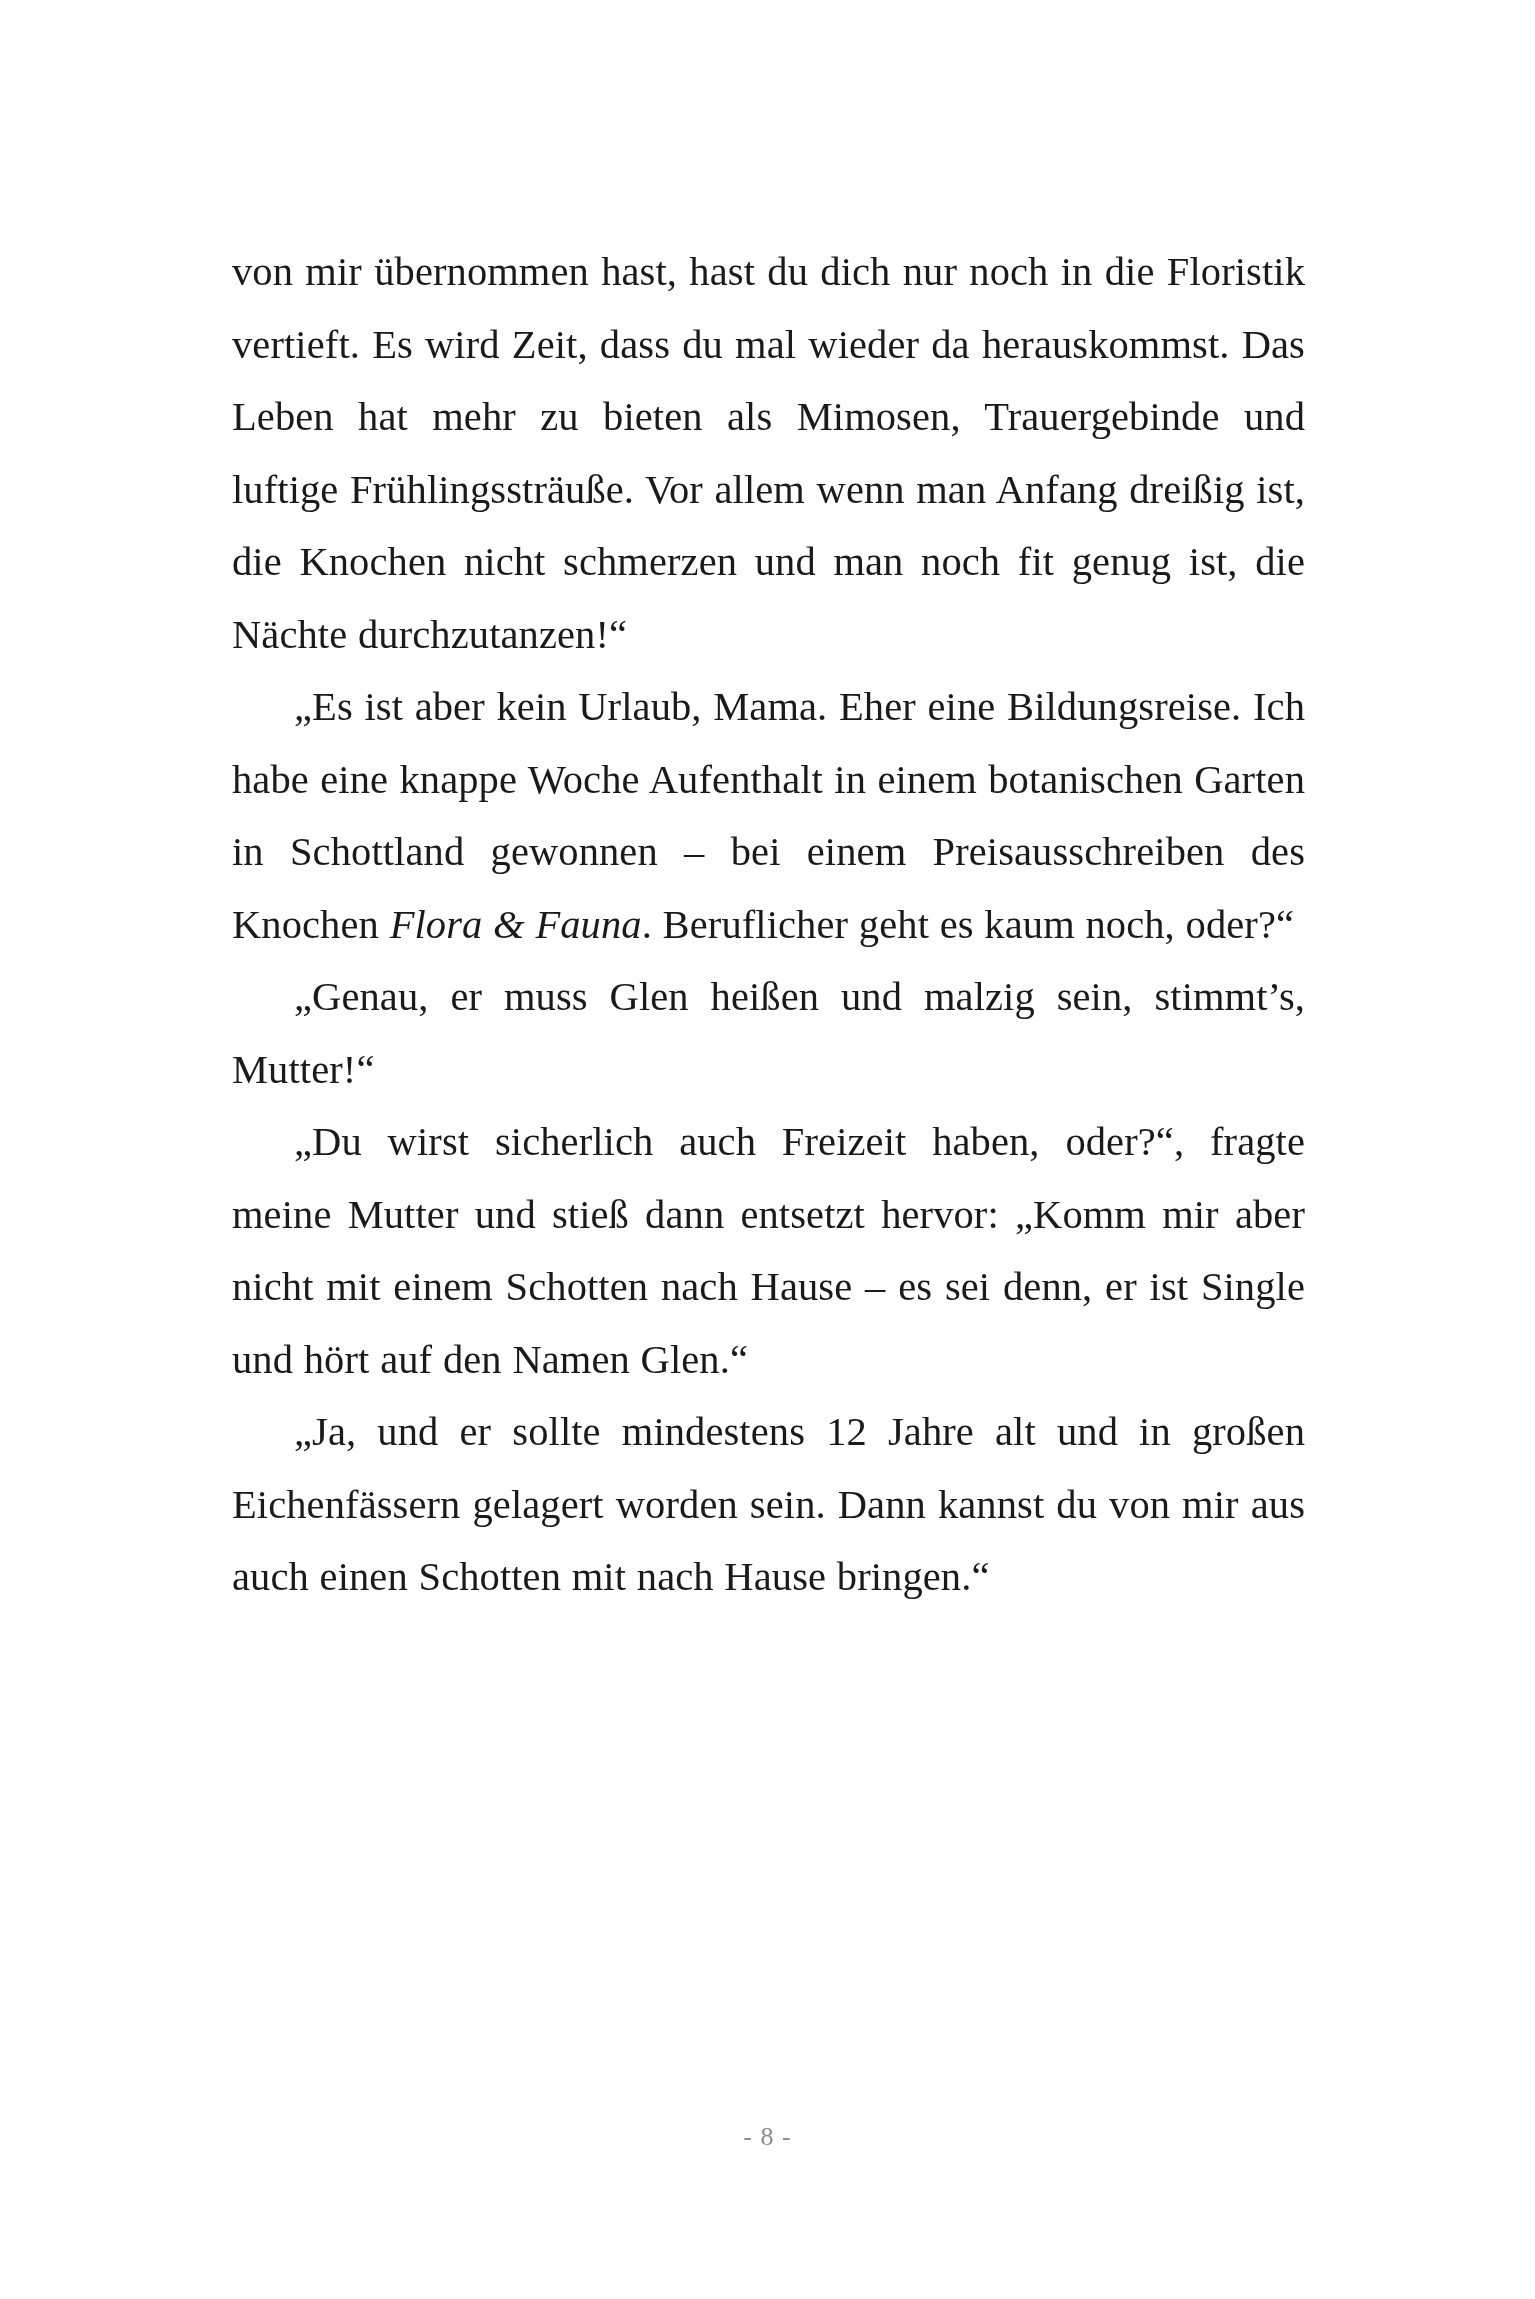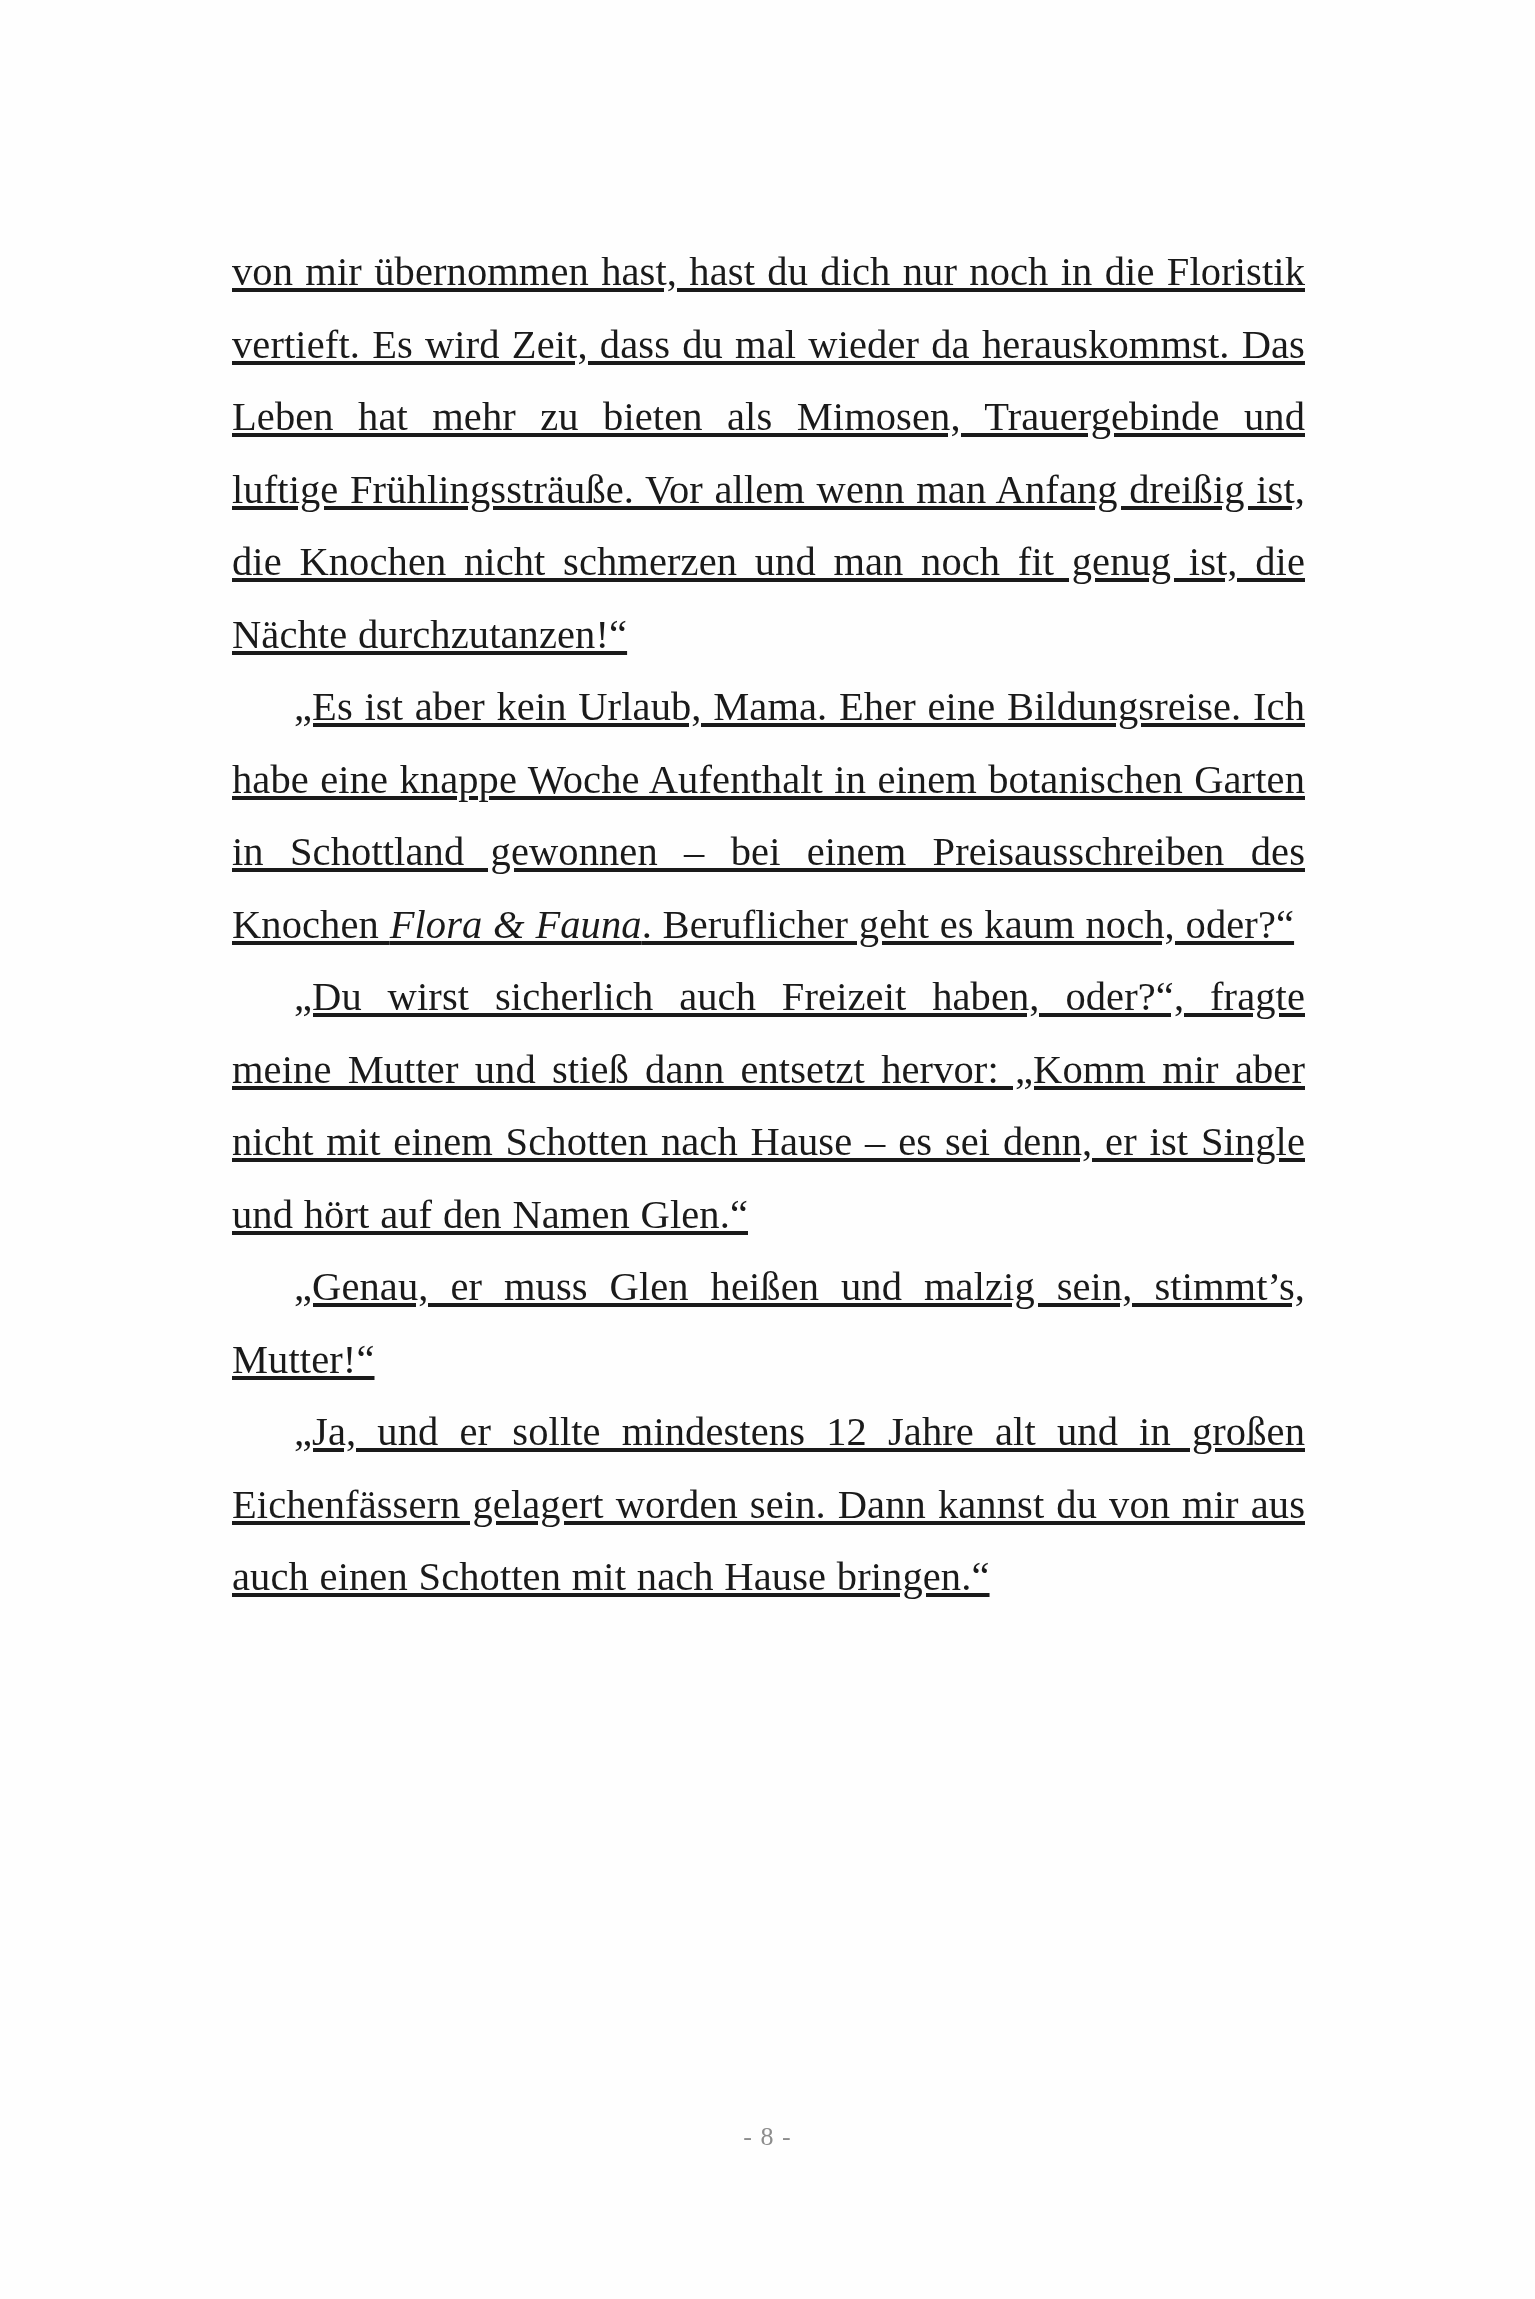--- a/index.html
+++ b/index.html
@@ -28,21 +28,20 @@
   p.para {
     margin: 0;
     padding: 0;
     text-align: justify;
     text-justify: inter-word;
     font-size: 40.5px;
     line-height: 72.5px;
     color: #1a1a1a;
     letter-spacing: 0.1px;
     word-spacing: 0.5px;
-    text-decoration: underline;
     -webkit-font-smoothing: antialiased;
   }
   p.para.indent {
     text-indent: 62px;
   }
   p.para:last-child {
     text-align: justify;
   }
   .lastline-left {
     text-align-last: left;
@@ -67,23 +66,23 @@
 <body>
 
 <div class="page">
 
   <div class="text-block">
 
     <p class="para lastline-left">von mir übernommen hast, hast du dich nur noch in die Floristik vertieft. Es wird Zeit, dass du mal wieder da herauskommst. Das Leben hat mehr zu bieten als Mimosen, Trauergebinde und luftige Frühlingssträuße. Vor allem wenn man Anfang dreißig ist, die Knochen nicht schmerzen und man noch fit genug ist, die Nächte durchzutanzen!“</p>
 
     <p class="para indent lastline-left"><span>„Es ist aber kein Urlaub, Mama. Eher eine Bildungsreise. Ich habe eine knappe Woche Aufenthalt in einem botanischen Garten in Schottland gewonnen – bei einem Preisausschreiben des Knochen </span><em>Flora &amp; Fauna</em><span>. Beruflicher geht es kaum noch, oder?“</span></p>
 
+    <p class="para indent lastline-left">„Genau, er muss Glen heißen und malzig sein, stimmt’s, Mutter!“</p>
+
     <p class="para indent lastline-left">„Du wirst sicherlich auch Freizeit haben, oder?“, fragte meine Mutter und stieß dann entsetzt hervor: „Komm mir aber nicht mit einem Schotten nach Hause – es sei denn, er ist Single und hört auf den Namen Glen.“</p>
-
-    <p class="para indent lastline-left">„Genau, er muss Glen heißen und malzig sein, stimmt’s, Mutter!“</p>
 
     <p class="para indent lastline-left">„Ja, und er sollte mindestens 12 Jahre alt und in großen Eichenfässern gelagert worden sein. Dann kannst du von mir aus auch einen Schotten mit nach Hause bringen.“</p>
 
 
   </div>
 
   <div class="folio">- 8 -</div>
 
 </div>
 

